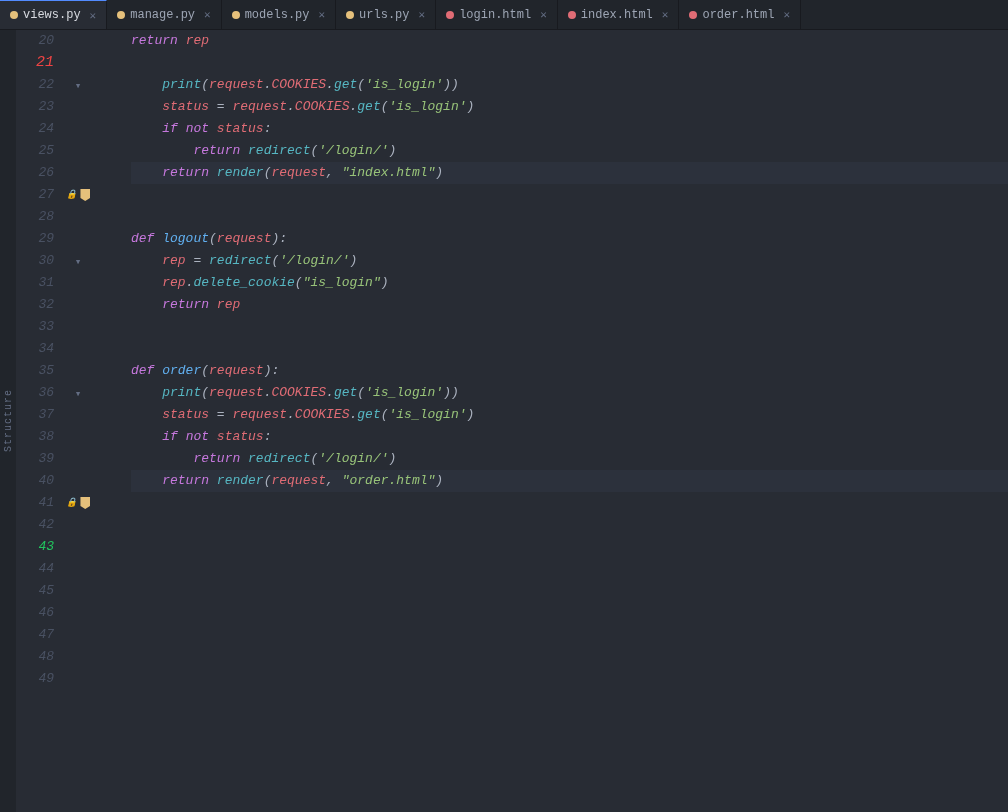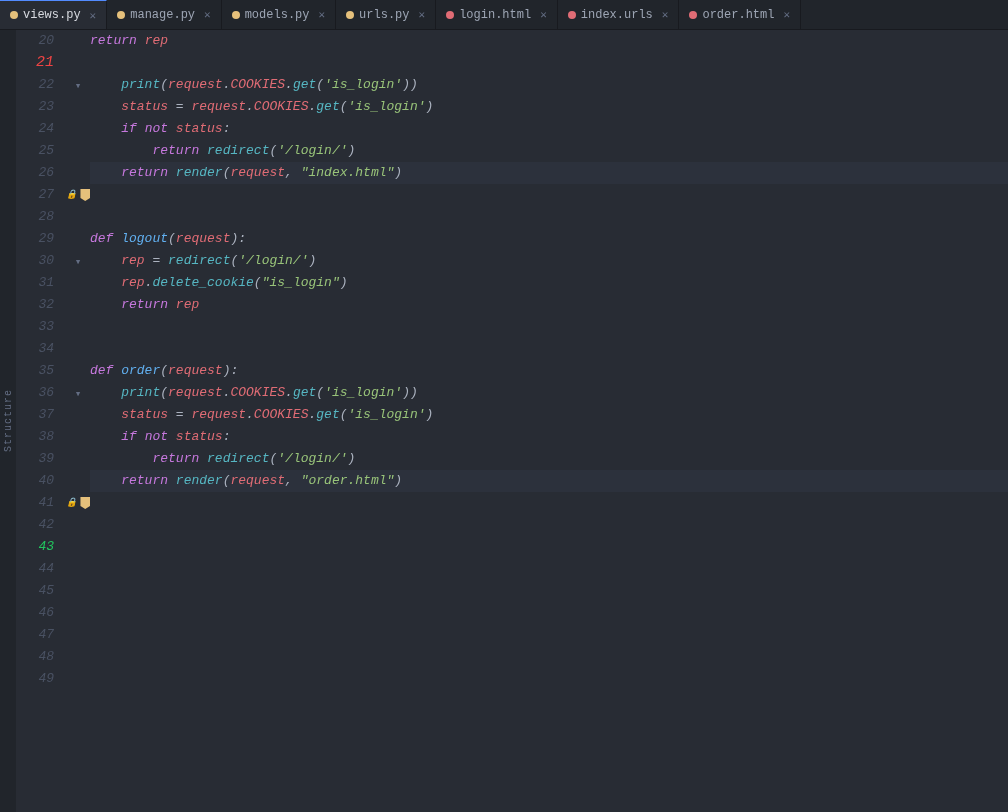--- a/index.html
+++ b/index.html
@@ -99,20 +99,21 @@
     .gutter {
       width: 24px;
       background: #282c34;
       flex-shrink: 0;
       position: relative;
     }
 
     .code-lines {
       flex: 1;
       overflow: auto;
+      margin-left: 41px;
     }
 
     .line-num {
       height: 22px;
       line-height: 22px;
       font-size: 13px;
       display: block;
       padding-right: 4px;
     }
 
@@ -164,21 +165,21 @@
     <span>urls.py</span>
     <span class="tab-close">✕</span>
   </div>
   <div class="tab">
     <span class="tab-dot" style="background:#e06c75;"></span>
     <span>login.html</span>
     <span class="tab-close">✕</span>
   </div>
   <div class="tab">
     <span class="tab-dot" style="background:#e06c75;"></span>
-    <span>index.urls</span>
+    <span>index.html</span>
     <span class="tab-close">✕</span>
   </div>
   <div class="tab">
     <span class="tab-dot" style="background:#e06c75;"></span>
     <span>order.html</span>
     <span class="tab-close">✕</span>
   </div>
 </div>
 
 <div class="editor">

